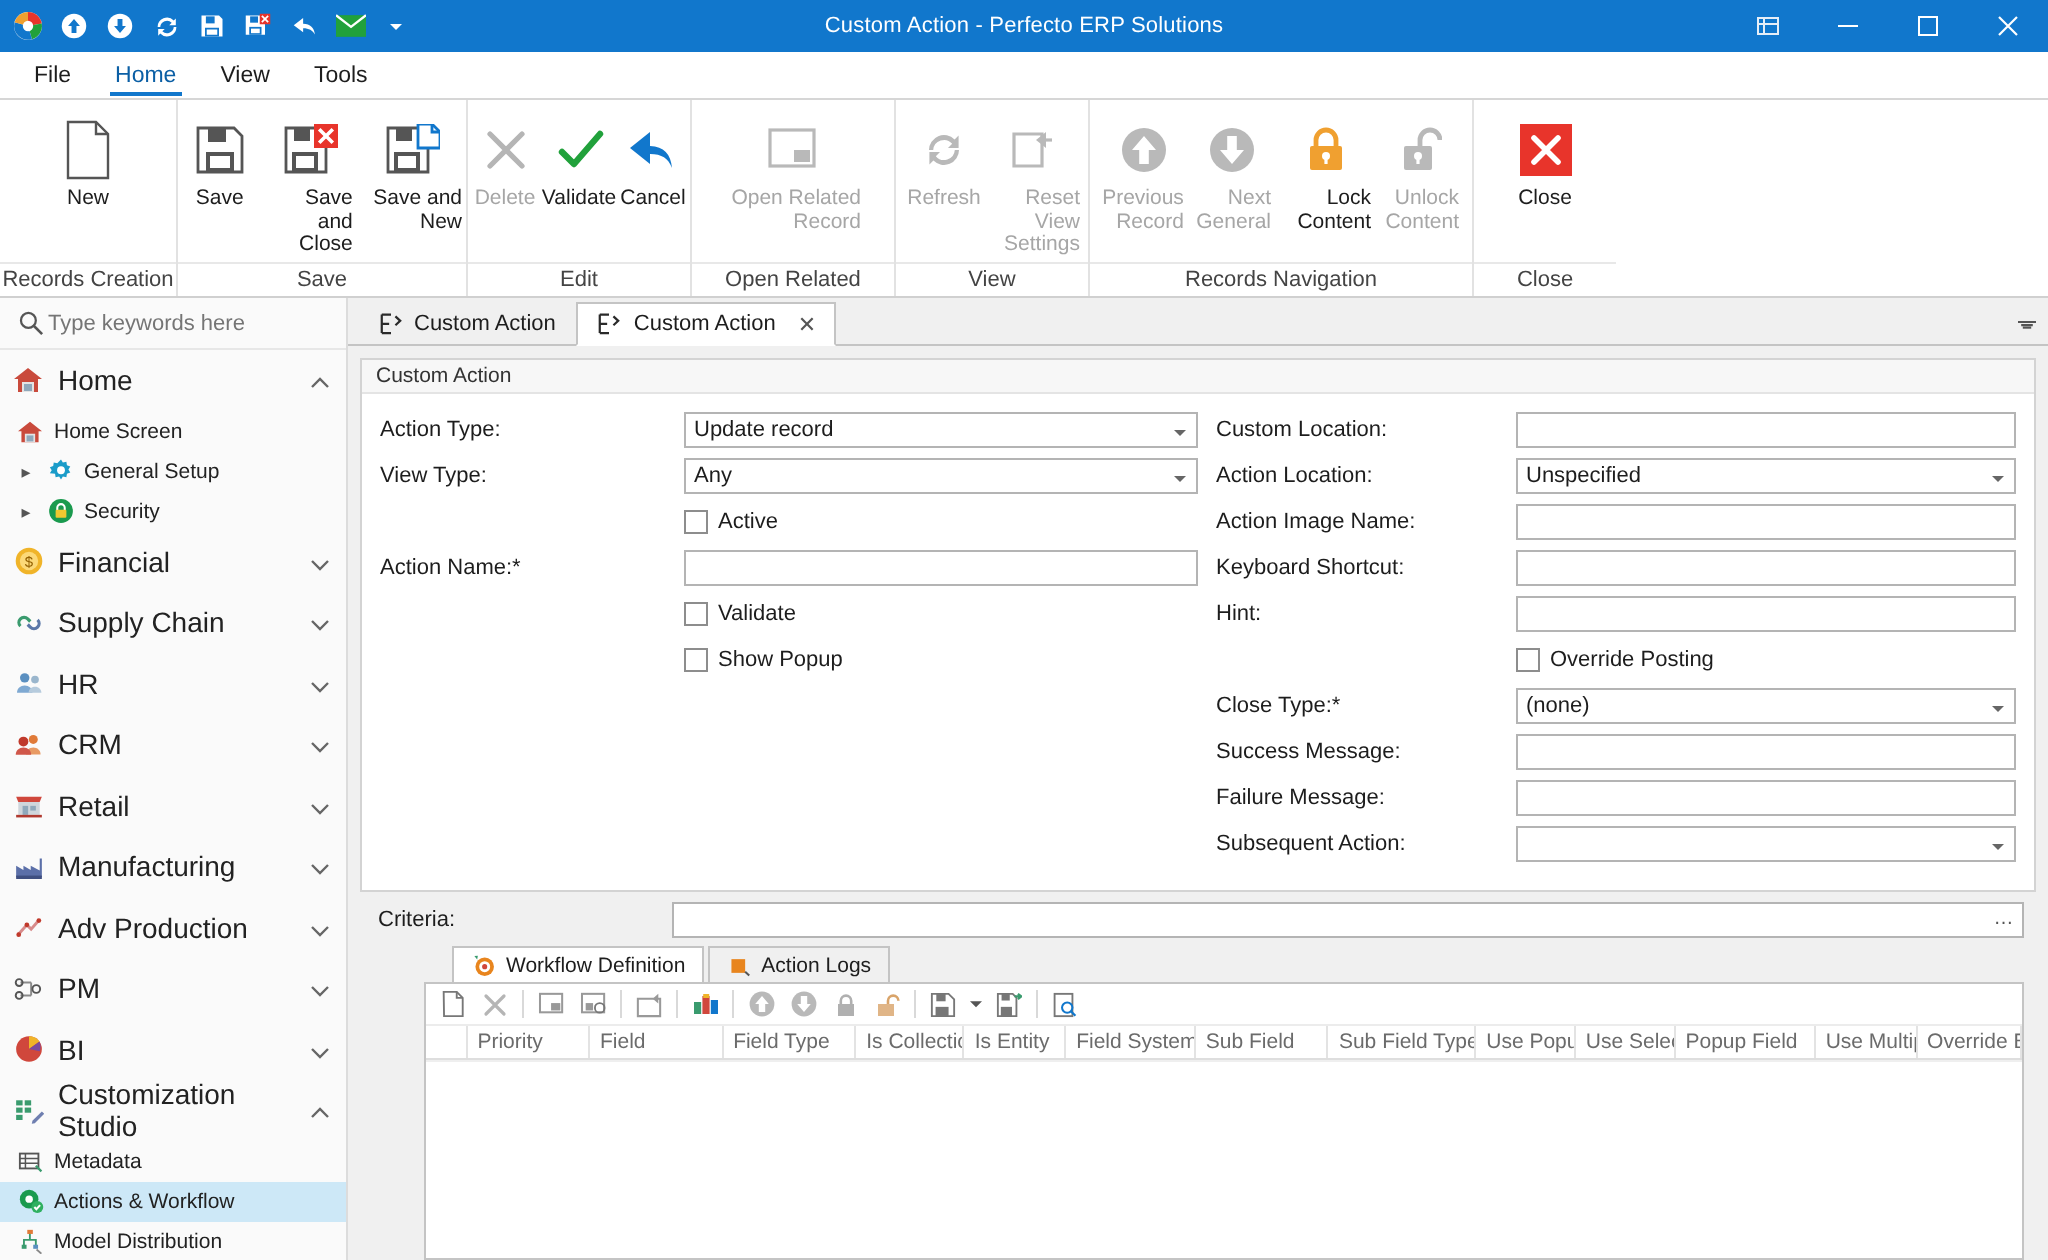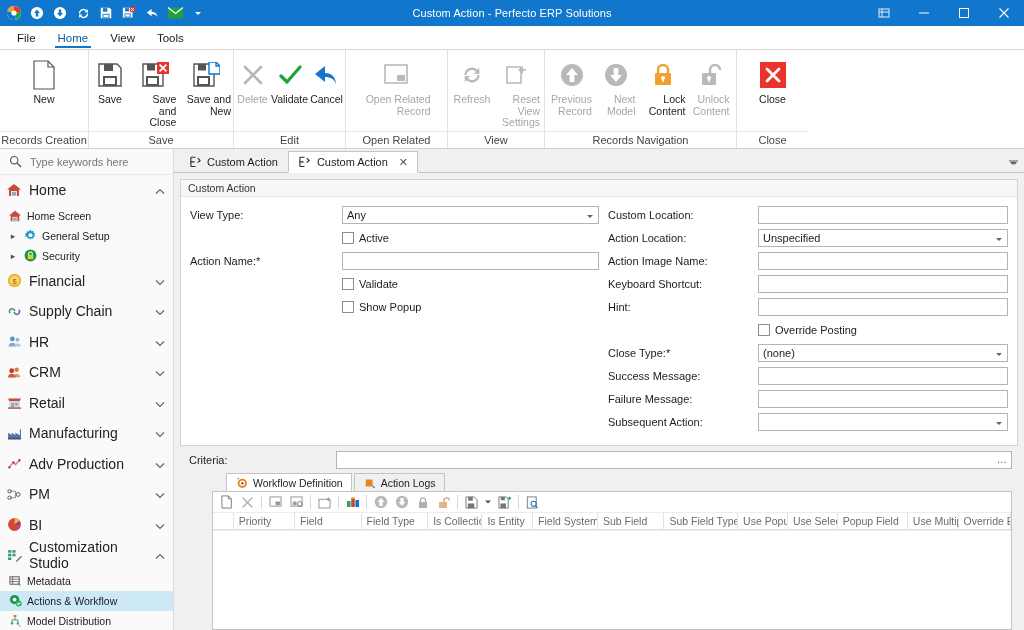--- a/index.html
+++ b/index.html
@@ -71,21 +71,21 @@
 
   
   .body { flex: 1; display: flex; min-height: 0; background: #fff; }
 
   
   .sidebar {
     width: 174px; flex: 0 0 174px; background: #fafafa; border-right: 1px solid #dcdcdc;
     display: flex; flex-direction: column; overflow: hidden;
   }
   .sb-search {
-    height: 26px; display: flex; align-items: center; gap: 6px; padding: 0 8px;
+    height: 26px; display: flex; align-items: center; padding: 0 8px;
     border-bottom: 1px solid #e7e7e7;
   }
   .sb-search input {
     border: none; outline: none; background: transparent; font-size: 11px; color: #9a9a9a;
     width: 130px; font-family: "Liberation Sans", sans-serif;
   }
   .sb-list { flex: 1; overflow: hidden; }
   .sb-group {
     height: 30.5px; display: flex; align-items: center; gap: 7px; padding: 0 8px 0 6px;
     font-size: 14px; color: #222;
@@ -442,21 +442,21 @@
           </span>
           <span class="lbl">Previous Record</span>
         </div>
         <div class="ritem disabled" style="width:44px">
           <span class="ico">
             <svg width="24" height="24" viewBox="0 0 24 24">
                 <circle cx="12" cy="12" r="11" fill="#b9b9b9"></circle>
                 <path d="M12 19l-6-7h3.6V5h4.8v7H18z" fill="#fff"></path>
               </svg>
           </span>
-          <span class="lbl">Next Model</span>
+          <span class="lbl">Next General</span>
         </div>
         <div class="ritem" style="width:50px">
           <span class="ico">
             <svg width="22" height="24" viewBox="0 0 22 24">
                 <path d="M6 10V7a5 5 0 0110 0v3" fill="none" stroke="#f0a030" stroke-width="2.4"></path>
                 <rect x="3" y="10" width="16" height="12" rx="1" fill="#f0a030"></rect>
                 <circle cx="11" cy="15" r="2" fill="#fff"></circle>
                 <rect x="10.2" y="15" width="1.6" height="4" fill="#fff"></rect>
               </svg>
           </span>
@@ -795,20 +795,28 @@
       </div>
 
       <div class="formwrap">
 
         <div class="panel">
           <div class="panel-head">Custom Action</div>
           <div class="panel-body">
 
             <div class="col col-left">
 
+              <div class="frow">
+                <div class="flabel">Action Type:</div>
+                <div class="fctl">
+                  <div class="combo">
+                    <span class="cv">Update record</span>
+                  </div>
+                </div>
+              </div>
 
               <div class="frow">
                 <div class="flabel">View Type:</div>
                 <div class="fctl">
                   <div class="combo">
                     <span class="cv">Any</span>
                   </div>
                 </div>
               </div>
 

